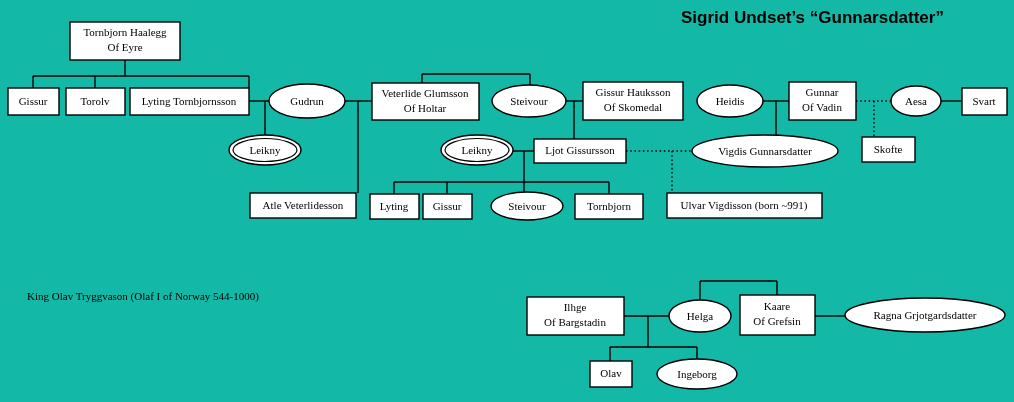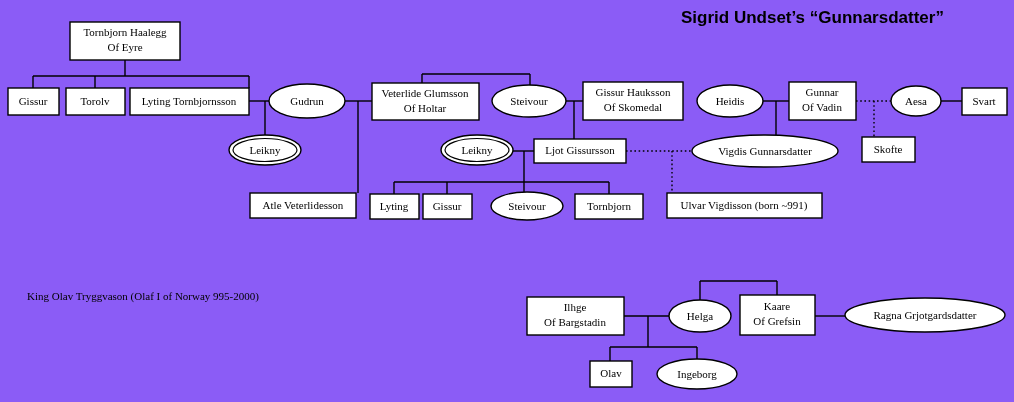--- a/index.html
+++ b/index.html
@@ -1,39 +1,39 @@
 <!DOCTYPE html>
 <html><head>
 <meta charset="utf-8">
 <style>
   html,body{margin:0;padding:0;background:#ffffff;}
   body{width:1014px;height:402px;overflow:hidden;
        font-family:"Liberation Serif",serif;}
-  #stage{position:relative;width:1014px;height:402px;background:#8b5cf6;}
+  #stage{position:relative;width:1014px;height:402px;background:#14b8a6;}
   svg#chart{position:absolute;left:0;top:0;width:1014px;height:402px;}
   .node-box{fill:#ffffff;stroke:#000000;stroke-width:1.4;}
   .node-oval{fill:#ffffff;stroke:#000000;stroke-width:1.4;}
   .node-oval-inner{fill:none;stroke:#000000;stroke-width:1.2;}
   .lbl{font-family:"Liberation Serif",serif;font-size:11px;fill:#000;
        text-anchor:middle;dominant-baseline:middle;}
   .link{stroke:#000000;stroke-width:1.4;fill:none;}
   .link.dotted{stroke-dasharray:1.6 2.6;stroke-width:1.4;}
   .title-txt{position:absolute;font-family:"Liberation Sans",sans-serif;
              font-weight:bold;font-size:17px;color:#000;white-space:nowrap;}
   .note-txt{position:absolute;font-family:"Liberation Serif",serif;
             font-size:11px;color:#000;white-space:nowrap;}
 </style>
 </head>
 <body>
 
 <div id="stage">
 
   <div class="title-txt" style="left:681px;top:8px;">Sigrid Undset’s “Gunnarsdatter”</div>
 
-  <div class="note-txt" style="left:27px;top:290px;">King Olav Tryggvason (Olaf I of Norway 995-2000)</div>
+  <div class="note-txt" style="left:27px;top:290px;">King Olav Tryggvason (Olaf I of Norway 544-1000)</div>
 
   <svg id="chart" viewBox="0 0 1014 402">
 
     <g id="links">
 
       <path class="link" d="M125,60 L125,76"></path>
       <path class="link" d="M33,76 L249,76"></path>
       <path class="link" d="M33,76 L33,88"></path>
       <path class="link" d="M95,76 L95,88"></path>
       <path class="link" d="M249,76 L249,88"></path>

